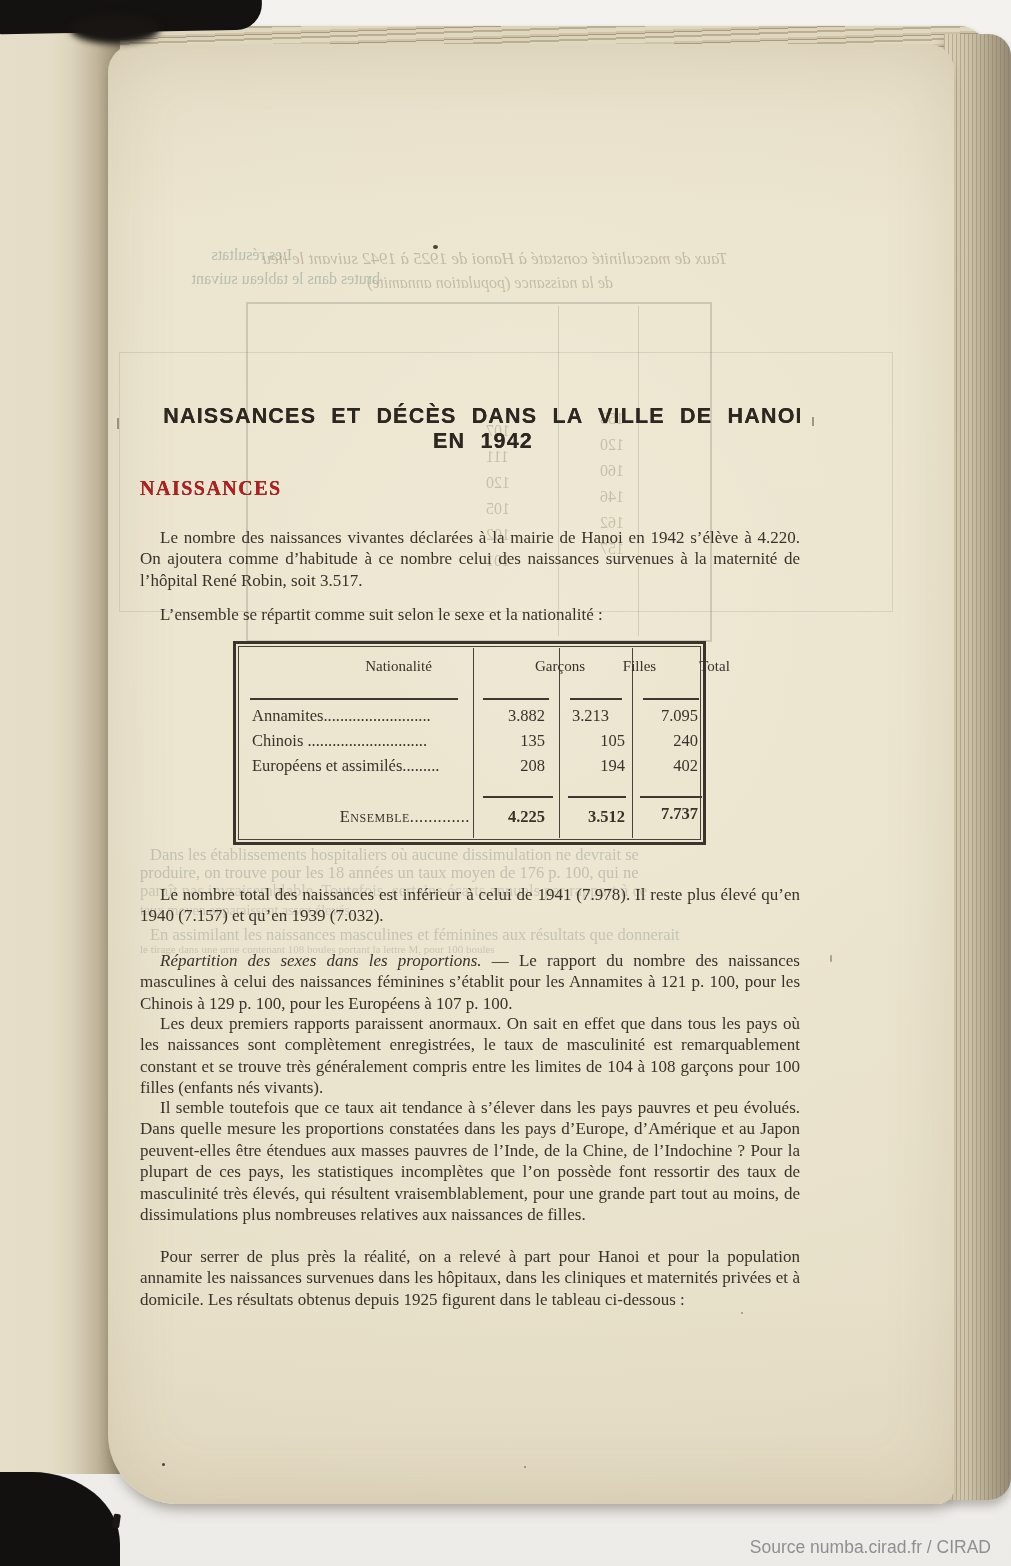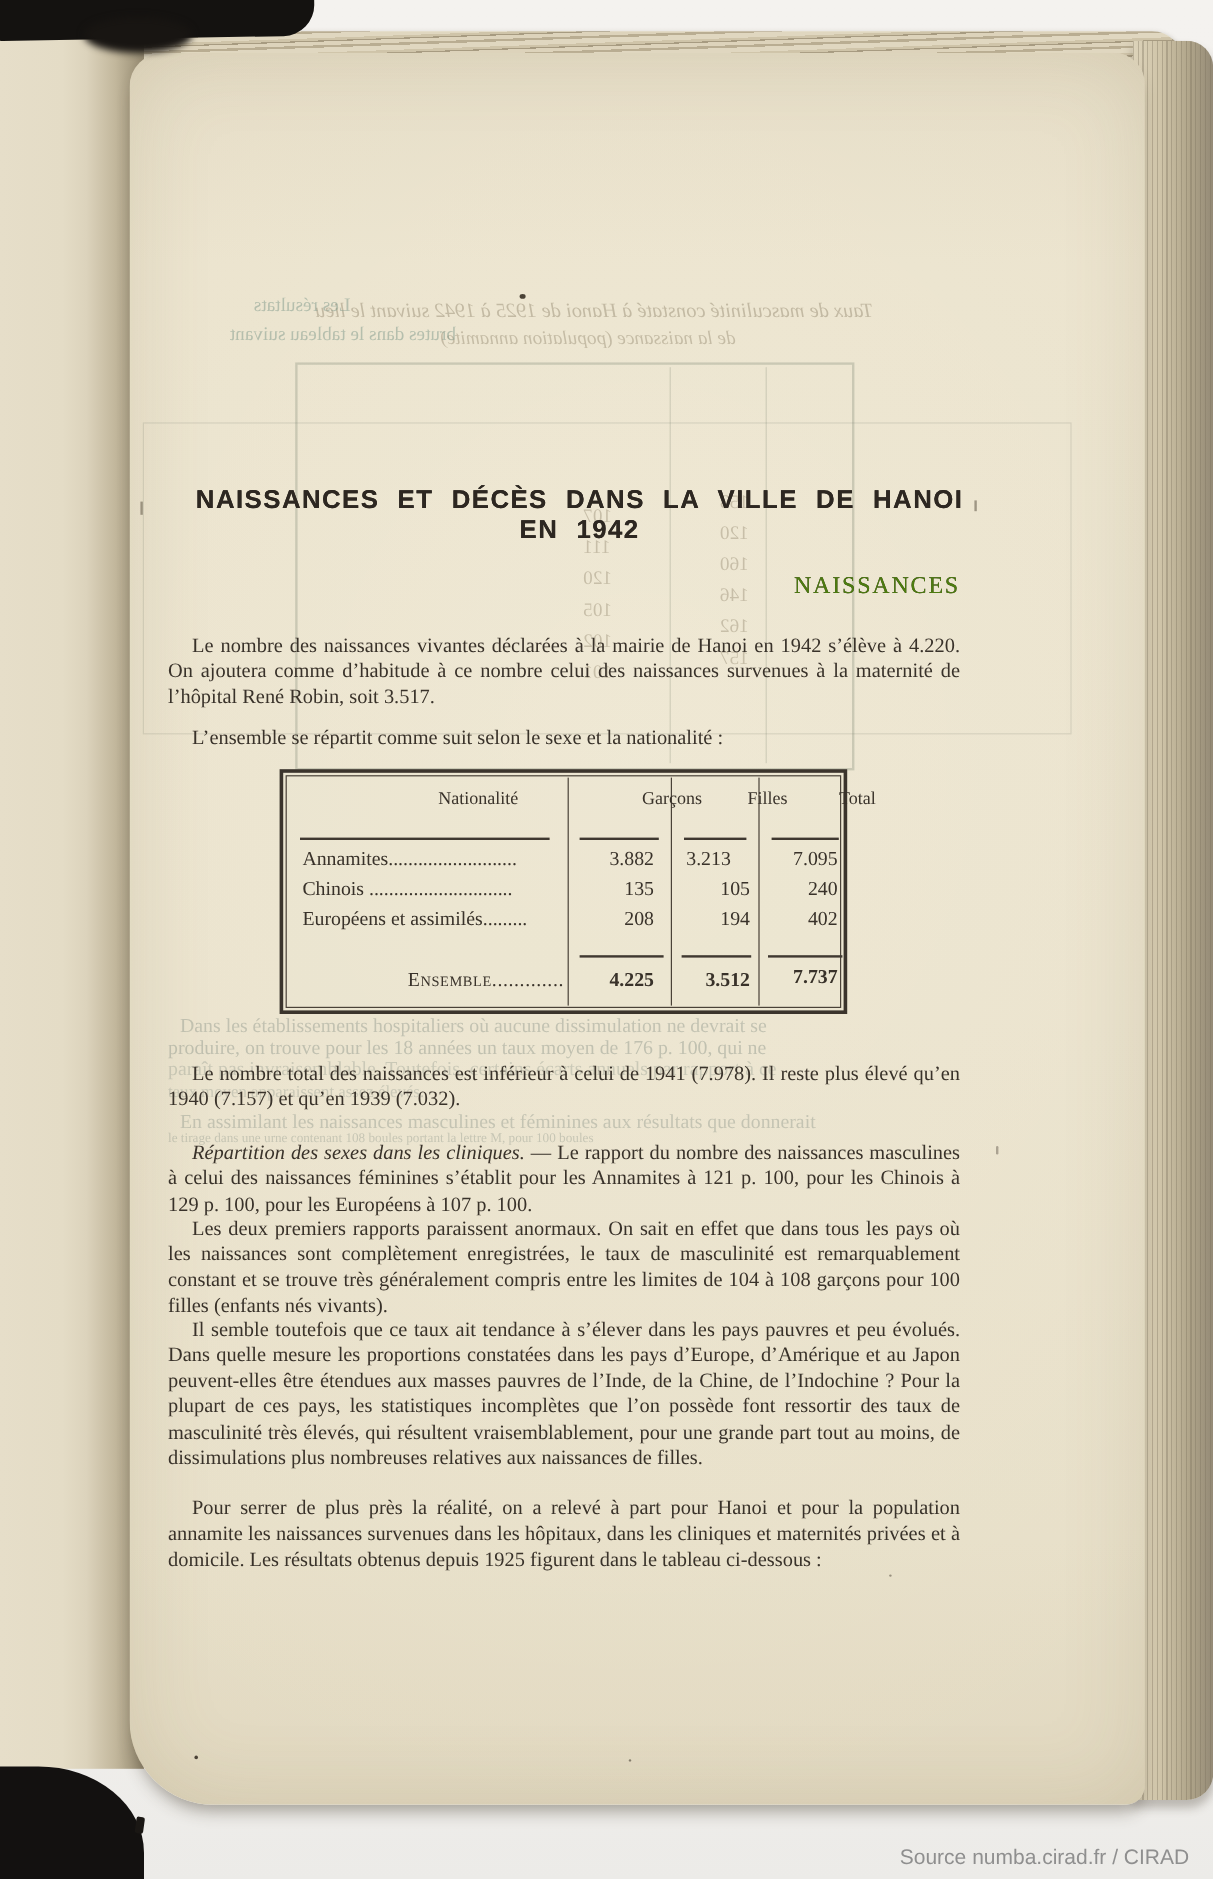--- a/index.html
+++ b/index.html
@@ -52,22 +52,22 @@
   .ghost-box.thin{border-width:1px;border-color:rgba(105,115,98,.17);}
   .ghost-v{width:1px;background:rgba(105,115,98,.22);z-index:2;}
   .numcol{white-space:pre-line;font-size:16px;line-height:26px;opacity:.38;text-align:right;}
 
   
   .content{z-index:3;color:#39322a;}
   .page-title{left:138px;top:390px;width:662px;text-align:center;
     font-family:"Liberation Sans", sans-serif;font-weight:700;font-size:21.5px;
     letter-spacing:1.2px;word-spacing:8px;color:#2d2721;
     text-shadow:0 0 .5px #2d2721;}
-  .section-heading{left:140px;top:477px;width:660px;text-align:right;
-    font-weight:400;font-size:20px;letter-spacing:1.5px;color:#4d7c0f;
+  .section-heading{left:140px;top:477px;width:660px;text-align:left;
+    font-weight:700;font-size:20px;letter-spacing:1.5px;color:#b91c1c;
     text-shadow:0 0 .4px #332c25;}
   .para{left:140px;width:660px;font-size:17px;line-height:21.4px;
     text-align:justify;text-indent:20px;}
   .para i{font-style:italic;}
 
   
   .tbl{left:233px;top:641px;width:473px;height:204px;z-index:3;
     border:3px solid #3b342c;box-sizing:border-box;background:rgba(236,228,210,.35);}
   .tbl::before{content:"";position:absolute;inset:2px;border:1px solid #4a4238;}
   .tbl .cell,.tbl .rule,.tbl .vline{position:absolute;}
@@ -171,21 +171,21 @@
   <div class="rule" style="left:404px;top:152px;width:62px;height:1.5px;"></div>
 
   <div class="cell lbl sc" style="left:16px;top:163px;width:218px;">Ensemble.............</div>
   <div class="cell num tot" style="left:237px;top:163px;width:72px;">4.225</div>
   <div class="cell num tot" style="left:323px;top:163px;width:66px;">3.512</div>
   <div class="cell num tot" style="left:396px;top:160px;width:66px;">7.737</div>
 </div>
 
 <p class="abs content para" style="margin:0;top:884px;">Le nombre total des naissances est inférieur à celui de 1941 (7.978). Il reste plus élevé qu’en 1940 (7.157) et qu’en 1939 (7.032).</p>
 
-<p class="abs content para" style="margin:0;top:950px;"><i>Répartition des sexes dans les cliniques.</i><span> — Le rapport du nombre des naissances masculines à celui des naissances féminines s’établit pour les Annamites à 121 p. 100, pour les Chinois à 129 p. 100, pour les Européens à 107 p. 100.</span></p>
+<p class="abs content para" style="margin:0;top:950px;"><i>Répartition des sexes dans les proportions.</i><span> — Le rapport du nombre des naissances masculines à celui des naissances féminines s’établit pour les Annamites à 121 p. 100, pour les Chinois à 129 p. 100, pour les Européens à 107 p. 100.</span></p>
 
 <p class="abs content para" style="margin:0;top:1013px;">Les deux premiers rapports paraissent anormaux. On sait en effet que dans tous les pays où les naissances sont complètement enregistrées, le taux de masculinité est remarquablement constant et se trouve très généralement compris entre les limites de 104 à 108 garçons pour 100 filles (enfants nés vivants).</p>
 
 <p class="abs content para" style="margin:0;top:1097px;">Il semble toutefois que ce taux ait tendance à s’élever dans les pays pauvres et peu évolués. Dans quelle mesure les proportions constatées dans les pays d’Europe, d’Amérique et au Japon peuvent-elles être étendues aux masses pauvres de l’Inde, de la Chine, de l’Indochine ? Pour la plupart de ces pays, les statistiques incomplètes que l’on possède font ressortir des taux de masculinité très élevés, qui résultent vraisemblablement, pour une grande part tout au moins, de dissimulations plus nombreuses relatives aux naissances de filles.</p>
 
 <p class="abs content para" style="margin:0;top:1246px;">Pour serrer de plus près la réalité, on a relevé à part pour Hanoi et pour la population annamite les naissances survenues dans les hôpitaux, dans les cliniques et maternités privées et à domicile. Les résultats obtenus depuis 1925 figurent dans le tableau ci-dessous :</p>
 
 <div class="abs speck" style="left:433px;top:245px;width:5px;height:4px;"></div>
 <div class="abs tick" style="left:117px;top:418px;width:2px;height:11px;"></div>
 <div class="abs tick" style="left:812px;top:417px;width:2px;height:9px;"></div>

